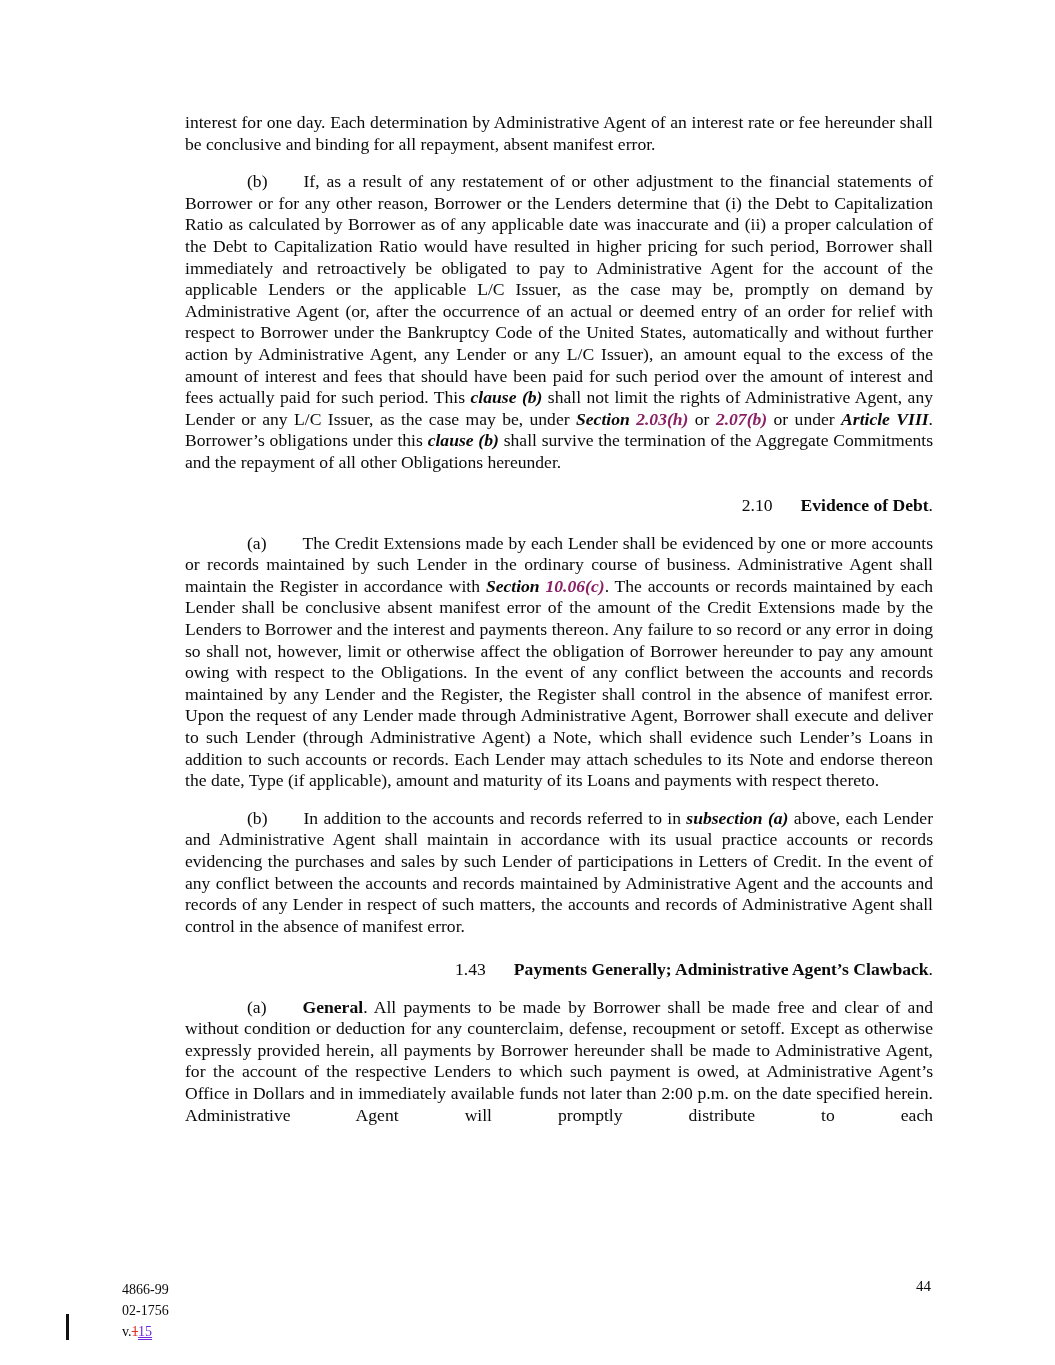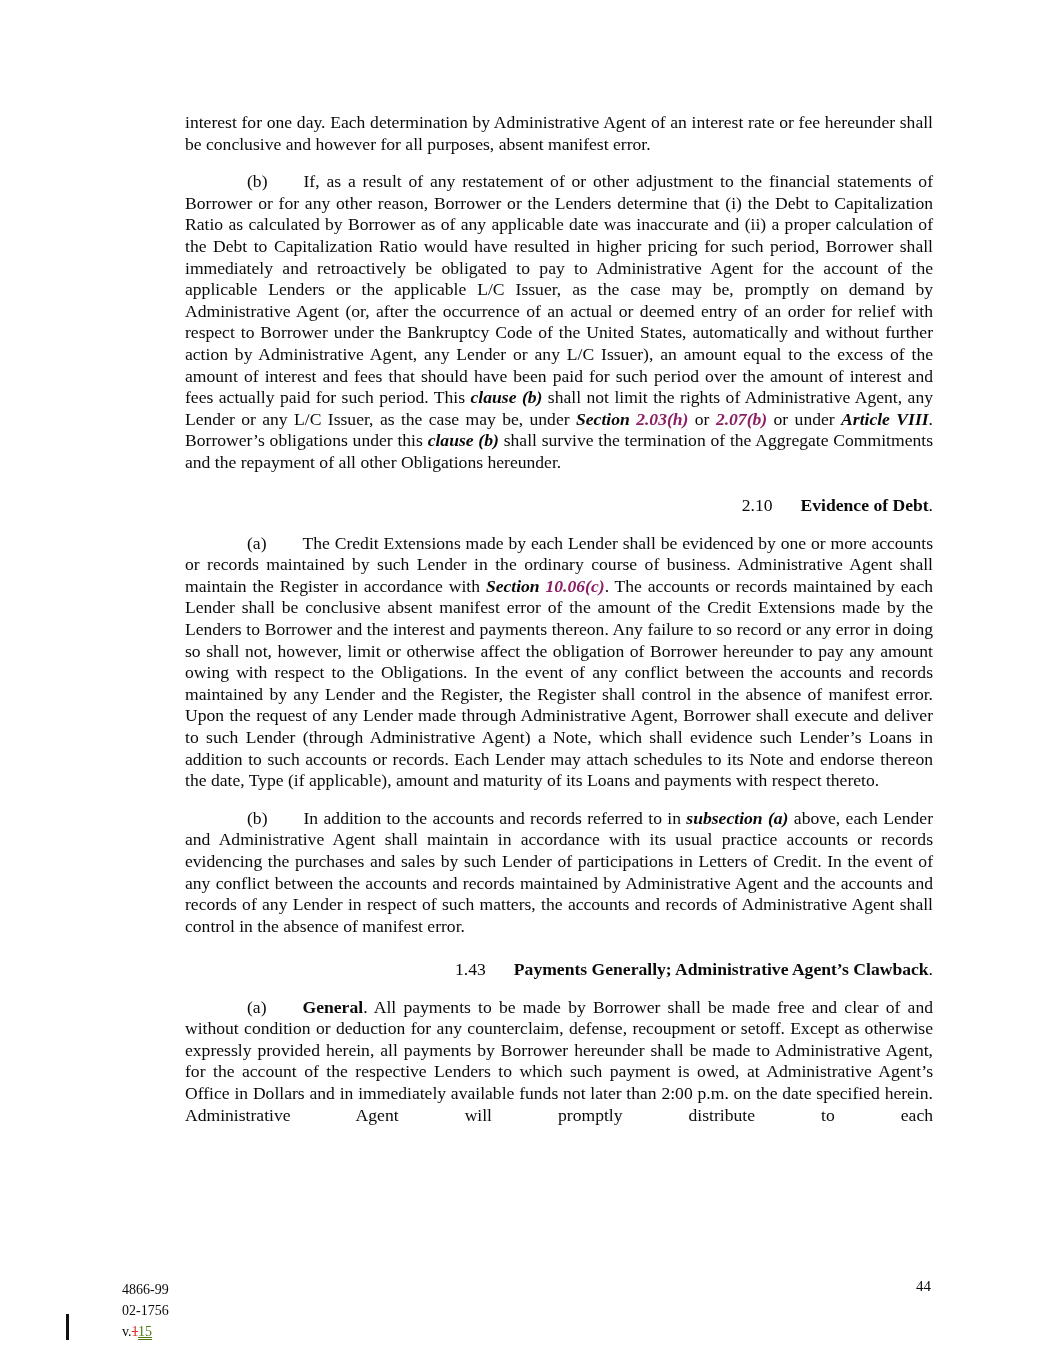--- a/index.html
+++ b/index.html
@@ -48,30 +48,30 @@
     width: 3px; height: 26px;
     background: #111111;
   }
   .del { text-decoration: line-through; }
   .ins { text-decoration: underline; text-decoration-style: double; }
 </style>
 </head>
 <body style="color: rgb(10, 10, 10);">
 
 <div class="doc" id="doc-body">
-    <div class="para"><span class="run">interest for one day. Each determination by Administrative Agent of an interest rate or fee hereunder shall be conclusive and however for all purposes, absent manifest error.</span></div>
+    <div class="para"><span class="run">interest for one day. Each determination by Administrative Agent of an interest rate or fee hereunder shall be conclusive and binding for all repayment, absent manifest error.</span></div>
     <div class="para ind"><span class="run">(b)</span><span class="tab"></span><span class="run">If, as a result of any restatement of or other adjustment to the financial statements of Borrower or for any other reason, Borrower or the Lenders determine that (i) the Debt to Capitalization Ratio as calculated by Borrower as of any applicable date was inaccurate and (ii) a proper calculation of the Debt to Capitalization Ratio would have resulted in higher pricing for such period, Borrower shall immediately and retroactively be obligated to pay to Administrative Agent for the account of the applicable Lenders or the applicable L/C Issuer, as the case may be, promptly on demand by Administrative Agent (or, after the occurrence of an actual or deemed entry of an order for relief with respect to Borrower under the Bankruptcy Code of the United States, automatically and without further action by Administrative Agent, any Lender or any L/C Issuer), an amount equal to the excess of the amount of interest and fees that should have been paid for such period over the amount of interest and fees actually paid for such period. This </span><span class="run rbi">clause (b)</span><span class="run"> shall not limit the rights of Administrative Agent, any Lender or any L/C Issuer, as the case may be, under </span><span class="run rbi">Section </span><span class="run rlk" style="color: rgb(138, 31, 99);">2.03(h)</span><span class="run"> or </span><span class="run rlk" style="color: rgb(138, 31, 99);">2.07(b)</span><span class="run"> or under </span><span class="run rbi">Article VIII</span><span class="run">. Borrower’s obligations under this </span><span class="run rbi">clause (b)</span><span class="run"> shall survive the termination of the Aggregate Commitments and the repayment of all other Obligations hereunder.</span></div>
     <div class="heading"><span class="run">2.10</span><span class="htab"></span><span class="run rb">Evidence of Debt</span><span class="run">.</span></div>
     <div class="para ind"><span class="run">(a)</span><span class="tab"></span><span class="run">The Credit Extensions made by each Lender shall be evidenced by one or more accounts or records maintained by such Lender in the ordinary course of business. Administrative Agent shall maintain the Register in accordance with </span><span class="run rbi">Section </span><span class="run rlk" style="color: rgb(138, 31, 99);">10.06(c)</span><span class="run">. The accounts or records maintained by each Lender shall be conclusive absent manifest error of the amount of the Credit Extensions made by the Lenders to Borrower and the interest and payments thereon. Any failure to so record or any error in doing so shall not, however, limit or otherwise affect the obligation of Borrower hereunder to pay any amount owing with respect to the Obligations. In the event of any conflict between the accounts and records maintained by any Lender and the Register, the Register shall control in the absence of manifest error. Upon the request of any Lender made through Administrative Agent, Borrower shall execute and deliver to such Lender (through Administrative Agent) a Note, which shall evidence such Lender’s Loans in addition to such accounts or records. Each Lender may attach schedules to its Note and endorse thereon the date, Type (if applicable), amount and maturity of its Loans and payments with respect thereto.</span></div>
     <div class="para ind"><span class="run">(b)</span><span class="tab"></span><span class="run">In addition to the accounts and records referred to in </span><span class="run rbi">subsection (a)</span><span class="run"> above, each Lender and Administrative Agent shall maintain in accordance with its usual practice accounts or records evidencing the purchases and sales by such Lender of participations in Letters of Credit. In the event of any conflict between the accounts and records maintained by Administrative Agent and the accounts and records of any Lender in respect of such matters, the accounts and records of Administrative Agent shall control in the absence of manifest error.</span></div>
     <div class="heading"><span class="run">1.43</span><span class="htab"></span><span class="run rb">Payments Generally; Administrative Agent’s Clawback</span><span class="run">.</span></div>
     <div class="para ind cont"><span class="run">(a)</span><span class="tab"></span><span class="run rb">General</span><span class="run">. All payments to be made by Borrower shall be made free and clear of and without condition or deduction for any counterclaim, defense, recoupment or setoff. Except as otherwise expressly provided herein, all payments by Borrower hereunder shall be made to Administrative Agent, for the account of the respective Lenders to which such payment is owed, at Administrative Agent’s Office in Dollars and in immediately available funds not later than 2:00 p.m. on the date specified herein. Administrative Agent will promptly distribute to each</span></div>
   </div>
 
 <div class="footer-left">
   <div>4866-99</div>
   <div>02-1756</div>
-  <div><span>v.</span><span class="del" style="color: rgb(224, 50, 38);">1</span><span class="ins" style="color: #4d7c0f;">15</span></div>
+  <div><span>v.</span><span class="del" style="color: rgb(224, 50, 38);">1</span><span class="ins" style="color: #6d28d9;">15</span></div>
 </div>
 
 <div class="pagenum">44</div>
 
 <div class="changebar"></div>
 
 </body></html>

